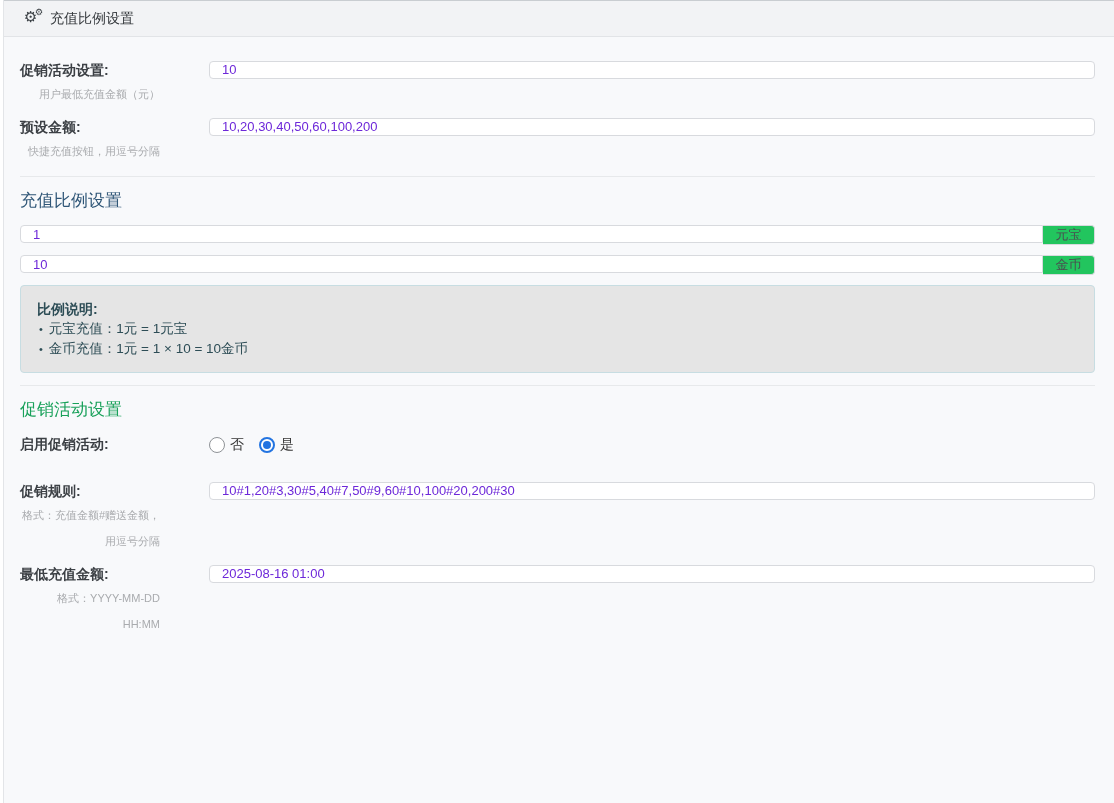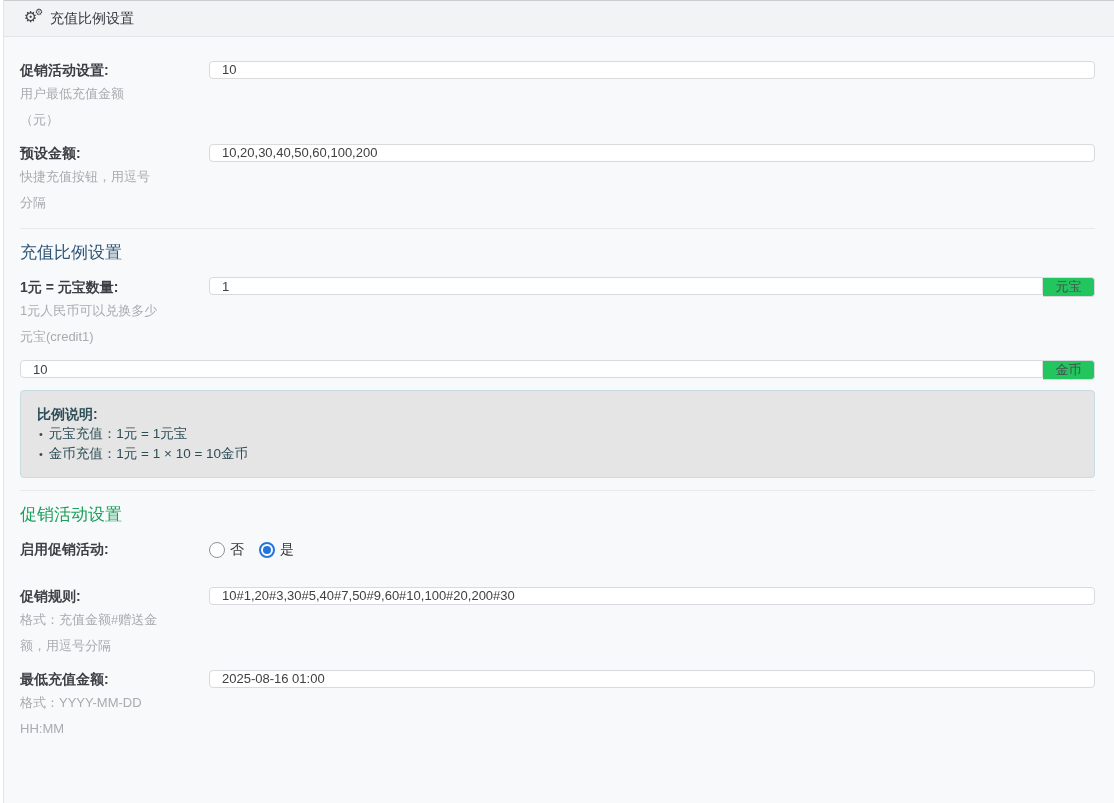--- a/index.html
+++ b/index.html
@@ -13,25 +13,25 @@
   .cogs { position:relative; width:20px; height:16px; margin-right:6px; color:#3b4045; }
   .cogs::before { content:"⚙"; font-family:"DejaVu Sans",sans-serif; font-size:15px;
     position:absolute; left:0; top:-3px; }
   .cogs::after { content:"⚙"; font-family:"DejaVu Sans",sans-serif; font-size:9px;
     position:absolute; left:11px; top:-4px; }
   .panel-body { flex:1; background:#f8f9fb; padding:23px 19px 8px 16px; }
 
   .form-row { display:flex; margin-bottom:10px; }
   .label-col { width:189px; padding-right:49px; }
   .field-label { font-size:14px; font-weight:bold; color:#3c4045; line-height:21px; }
-  .field-help { font-size:13px; color:#a9abae; line-height:26px; }
+  .field-help { font-size:11px; color:#a9abae; line-height:26px;text-align:right; }
   .input-col { flex:1; padding-top:0; }
 
   .text-input { width:100%; height:18px; background:#fff; border:1px solid #d8dade;
-    border-radius:4px; padding:0 12px; font-size:13px; color:#404040;
+    border-radius:4px; padding:0 12px; font-size:13px; color:#6d28d9;
     font-family:"Liberation Sans","DejaVu Sans",sans-serif; outline:none; }
   .input-group { display:flex; width:100%; }
   .input-group .text-input { flex:1; border-radius:4px 0 0 4px; }
   .addon { width:52px; background:#22c55e; border:1px solid #d8dade; border-left:0;
     border-radius:0 4px 4px 0; display:flex; align-items:center; justify-content:center;
     font-size:13px; color:#4a4d50; }
 
   hr.divider { border:0; border-top:1px solid #e7e9eb; margin:12px 0 0 0; }
   .section-heading { font-size:17px; font-weight:normal; line-height:24px; margin:12px 0 12px 0; }
   .heading-blue { color:#2f5677; }
@@ -82,24 +82,20 @@
       </div>
       <div class="input-col">
         <input class="text-input" type="text" value="10,20,30,40,50,60,100,200" style="">
       </div>
     </div>
 
     <hr class="divider">
     <h2 class="section-heading heading-blue">充值比例设置</h2>
 
     <div class="form-row">
-      <div class="label-col">
-        <div class="field-label">1元 = 元宝数量:</div>
-        <div class="field-help">1元人民币可以兑换多少元宝(credit1)</div>
-      </div>
       <div class="input-col">
         <div class="input-group">
           <input class="text-input" type="text" value="1" style="">
           <span class="addon">元宝</span>
         </div>
       </div>
     </div>
 
     <div class="form-row">
       <div class="input-col">

